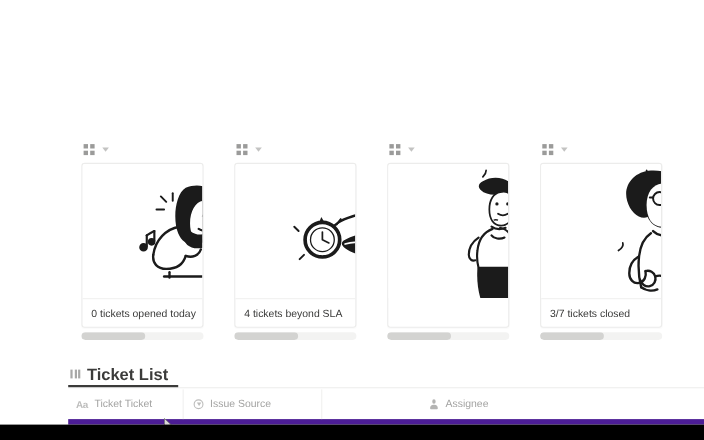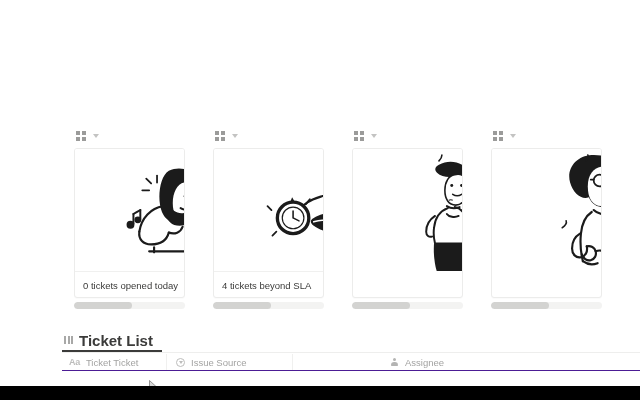--- a/index.html
+++ b/index.html
@@ -126,23 +126,23 @@
     border-bottom: 2px solid #3b3b3a;
     white-space: nowrap;
   }
   .tbl-icon { display: flex; gap: 1.5px; align-items: center; }
   .tbl-icon i { width: 2px; height: 8px; background: #a8a8a7; display: block; }
 
   .col-head {
     position: absolute;
     left: 62px; top: 354px;
     width: 578px;
-    height: 17px;
-    display: flex;
-    border-bottom: 1px solid #4c1d95;
+    height: 32px;
+    display: flex;
+    border-bottom: 5px solid #4c1d95;
   }
   .col {
     display: flex;
     align-items: center;
     gap: 6px;
     padding-left: 9px;
     font-size: 9.5px;
     color: #a3a3a2;
     border-right: 1px solid #f0f0ef;
     white-space: nowrap;
@@ -367,20 +367,21 @@
               <path d="M80 100 c5,-2 10,0 11,4"></path>
               <path d="M92 98 c4,-1 7,1 7,5"></path>
               <path d="M67 110 c4,3 10,4 15,2"></path>
             </g>
             <g stroke="#1b1b1b" stroke-width="1.6" fill="none" stroke-linecap="round">
               <path d="M46 76 c3,-2 5,-4 4,-7"></path>
               <path d="M70 8 c2,-2 3,-4 2,-6"></path>
             </g>
           </svg>
         </div>
+        <div class="card-caption">3/7 tickets closed</div>
       </div>
       <div class="hscroll">
           <span style="width:52%"></span>
         </div>
     </div>
 
   </div>
 
   <div class="tabs">
     <div class="tab">

